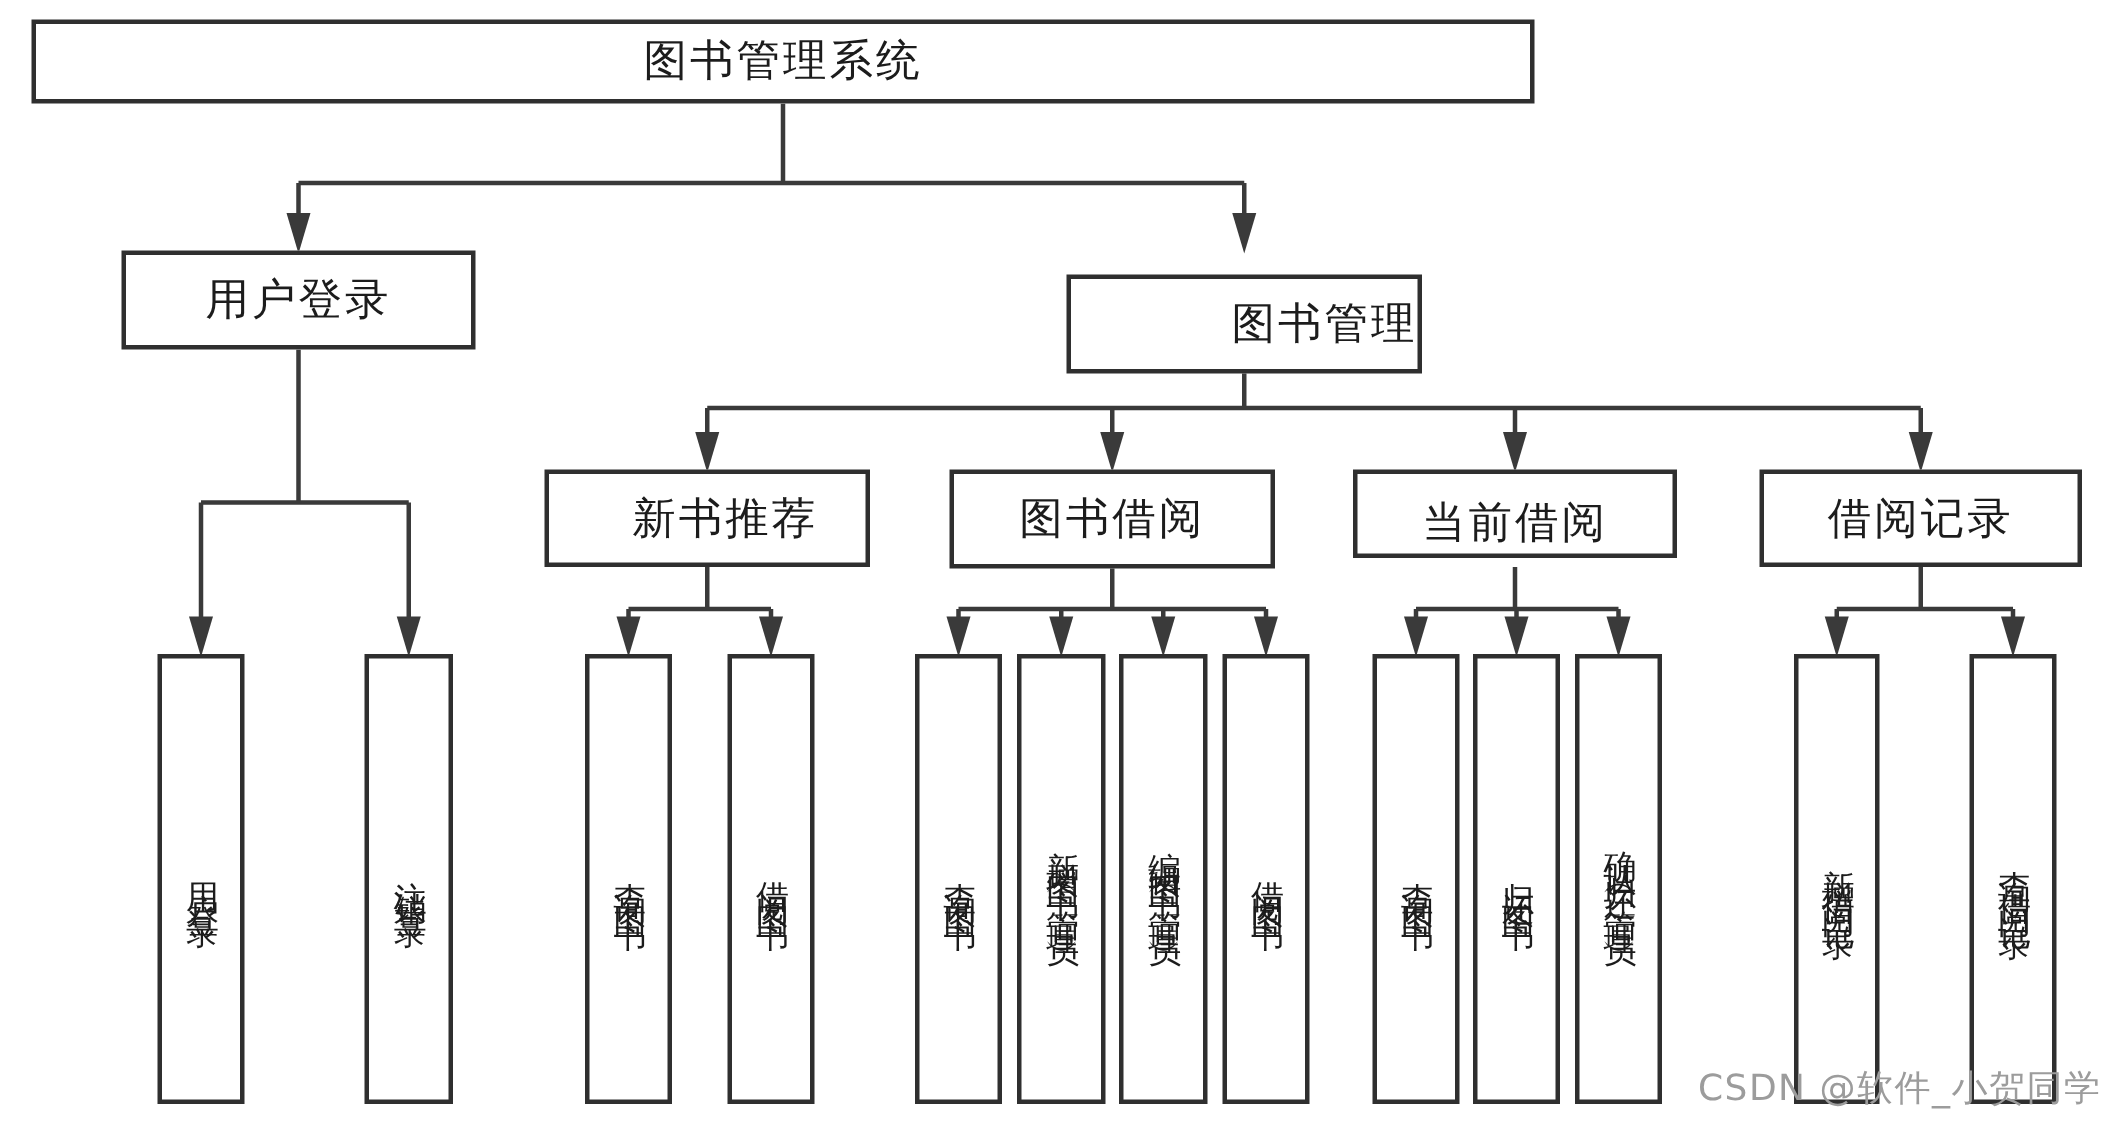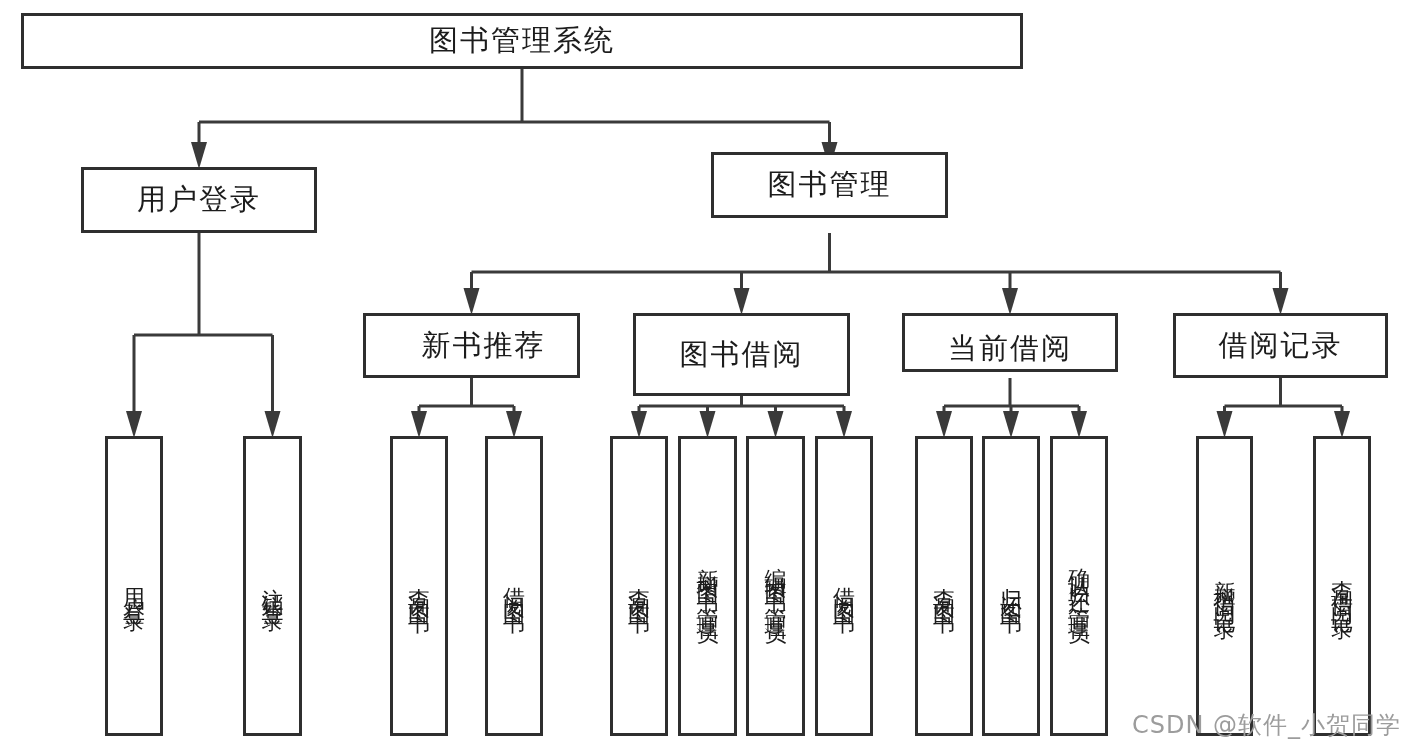--- a/index.html
+++ b/index.html
@@ -86,27 +86,27 @@
       <polygon points="1216.5,411 1232.5,411 1224.5,438" fill="#3a3a3a"></polygon>
       <polygon points="1334,411 1350,411 1342,438" fill="#3a3a3a"></polygon>
     </svg>
   <div id="nodes">
       <div class="node h" style="left: 21px; top: 13px; width: 1002px; height: 56px; border-color: rgb(47, 47, 47);">
         <span class="label" style="color: rgb(28, 28, 28);">图书管理系统</span>
       </div>
       <div class="node h" style="left: 81px; top: 167px; width: 236px; height: 66px; border-color: rgb(47, 47, 47);">
         <span class="label" style="color: rgb(28, 28, 28);">用户登录</span>
       </div>
-      <div class="node h" style="left: 711px; top: 152px; width: 237px; height: 66px; border-color: rgb(47, 47, 47);">
+      <div class="node h" style="left: 711px; top: 183px; width: 237px; height: 66px; border-color: rgb(47, 47, 47); justify-content: flex-end;">
         <span class="label" style="color: rgb(28, 28, 28);">图书管理</span>
       </div>
       <div class="node h" style="left: 363px; top: 313px; width: 217px; height: 65px; border-color: rgb(47, 47, 47); padding-left: 24px;">
         <span class="label" style="color: rgb(28, 28, 28);">新书推荐</span>
       </div>
-      <div class="node h" style="left: 633px; top: 313px; width: 217px; height: 83px; border-color: rgb(47, 47, 47);">
+      <div class="node h" style="left: 633px; top: 313px; width: 217px; height: 66px; border-color: rgb(47, 47, 47);">
         <span class="label" style="color: rgb(28, 28, 28);">图书借阅</span>
       </div>
       <div class="node h" style="left: 902px; top: 313px; width: 216px; height: 59px; border-color: rgb(47, 47, 47); align-items: flex-end;">
         <span class="label" style="color: rgb(28, 28, 28);">当前借阅</span>
       </div>
       <div class="node h" style="left: 1173px; top: 313px; width: 215px; height: 65px; border-color: rgb(47, 47, 47);">
         <span class="label" style="color: rgb(28, 28, 28);">借阅记录</span>
       </div>
       <div class="node v" style="left: 105px; top: 436px; width: 58px; height: 300px; border-color: rgb(47, 47, 47);">
         <span class="label" style="color: rgb(28, 28, 28);">用户登录</span>

